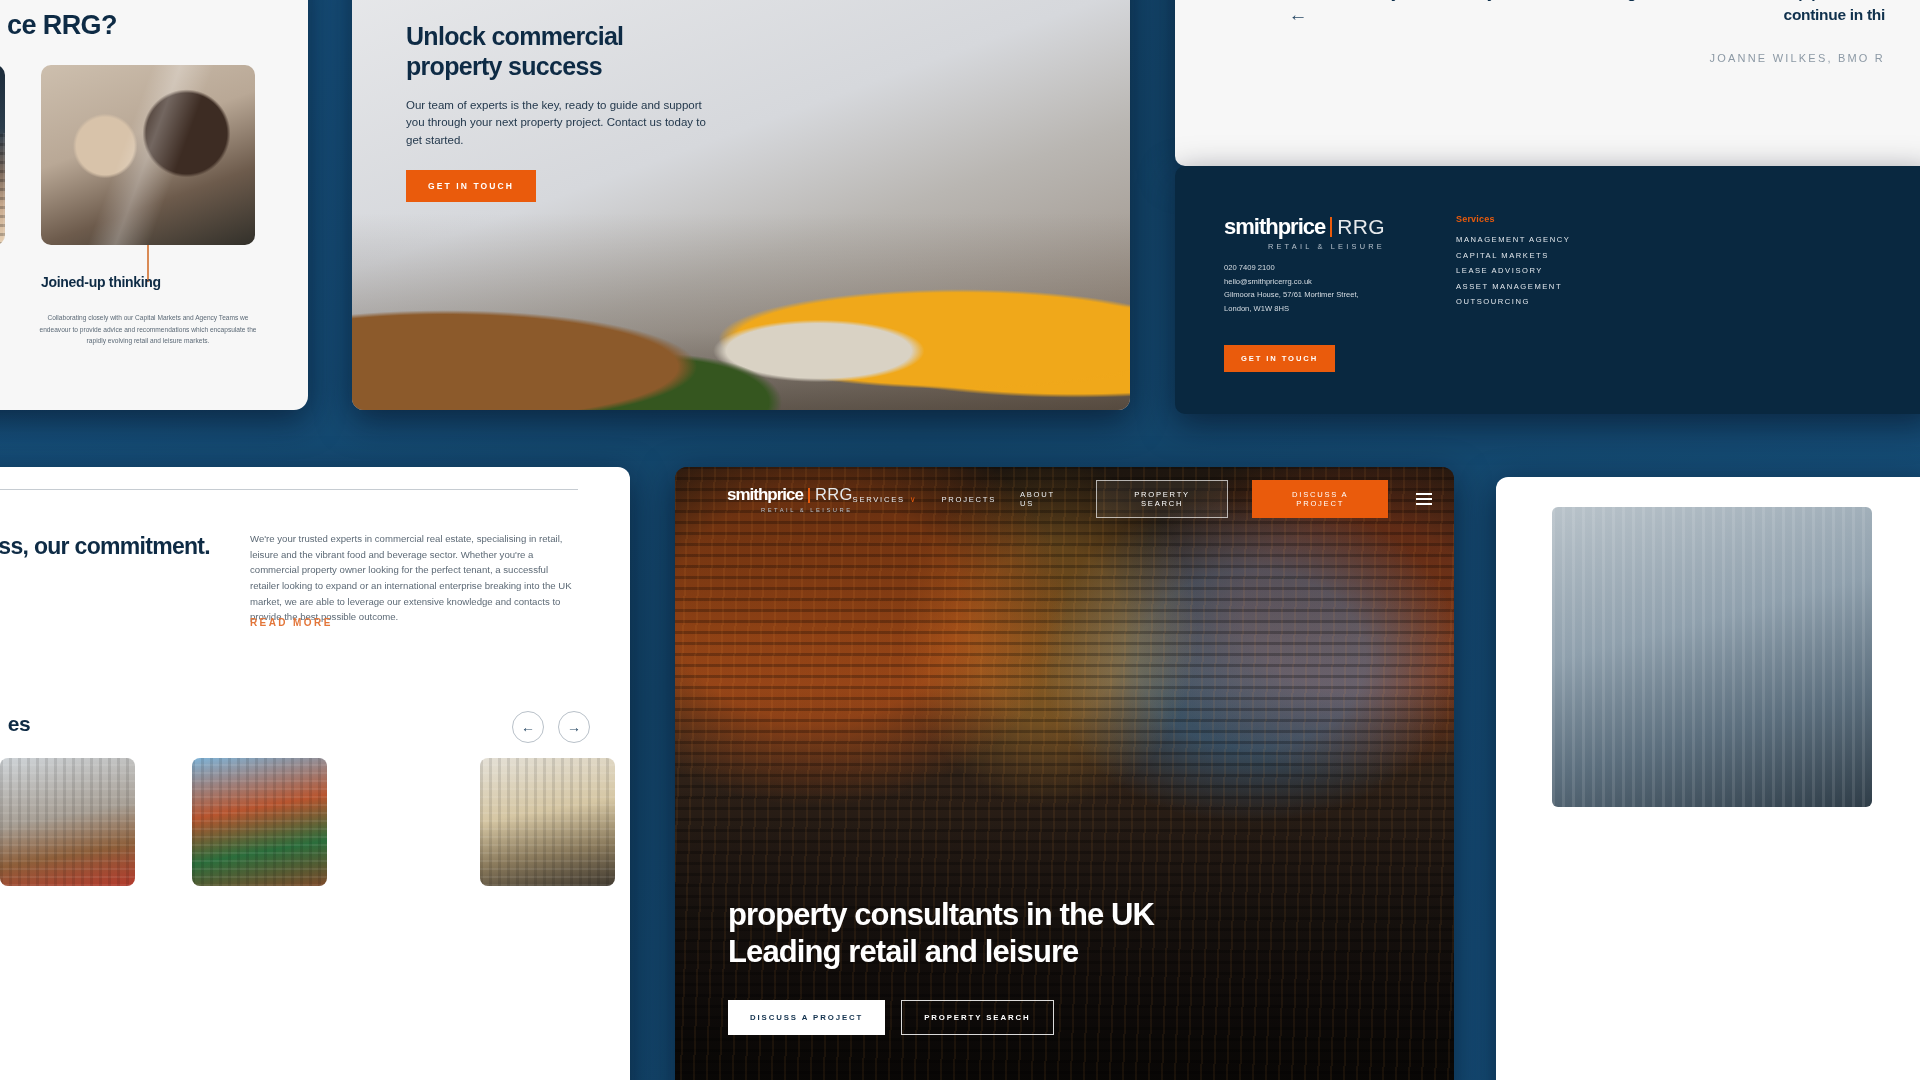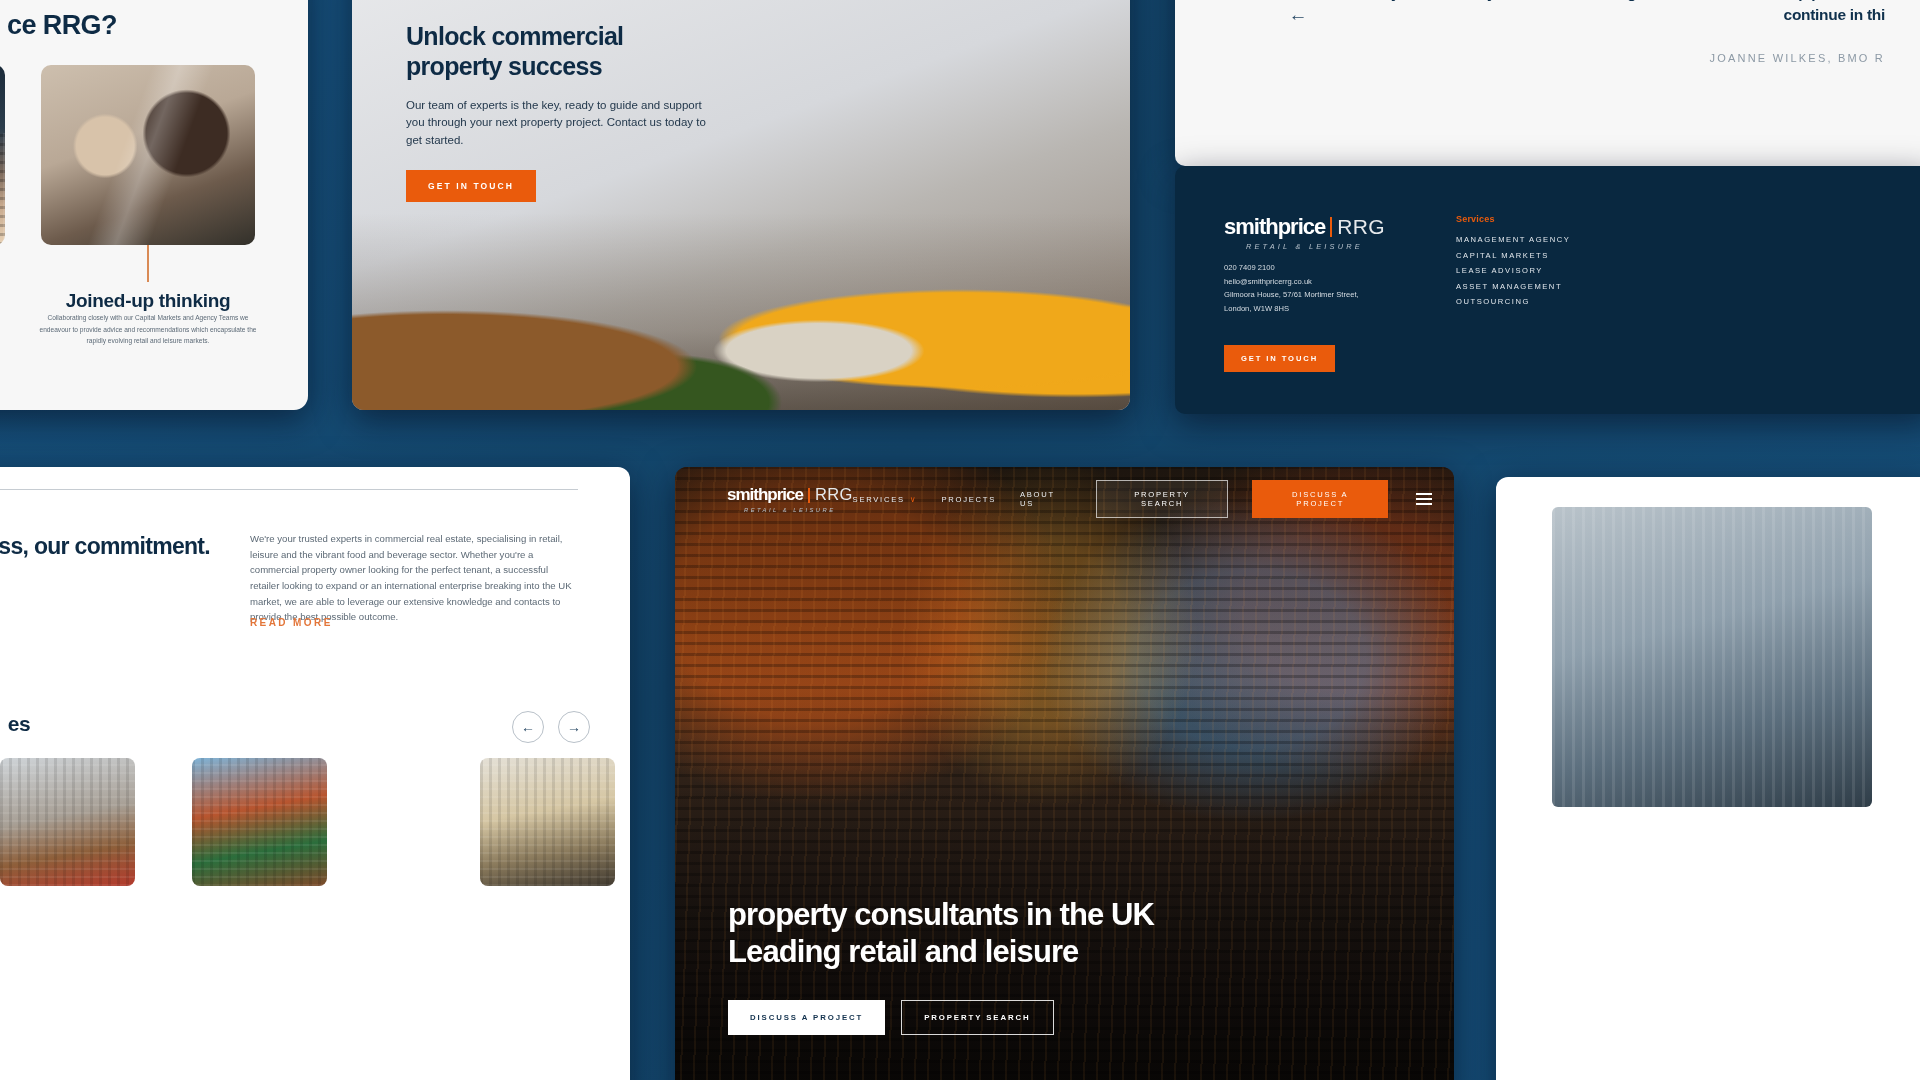--- a/index.html
+++ b/index.html
@@ -42,22 +42,22 @@
   #why-thumb-people { left:291px; top:105px; width:214px; height:180px;
       background:
         radial-gradient(circle at 30% 45%, #d8c3aa 0 16%, transparent 18%),
         radial-gradient(circle at 68% 38%, #3d2c23 0 22%, transparent 24%),
         linear-gradient(160deg,#cdbfae 0%,#b9a896 40%,#6d5b4c 70%,#32302a 100%); }
   #why-thumb-people::after{content:"";position:absolute;inset:0;
       background:linear-gradient(110deg,transparent 40%,rgba(255,255,255,.28) 50%,transparent 62%);}
 
   #why-connector { position:absolute; left:397px; top:285px; width:2px; height:37px;
                    background:#d98a55; }
-  #why-caption { position:absolute; left:291px; top:330px; width:214px;
-                 text-align:center; font-size:19px; font-weight:700;
+  #why-caption { position:absolute; left:291px; top:314px; width:214px;
+                 font-size:14px; font-weight:700;
                  letter-spacing:-.3px; color:#0e2b45; }
   #why-body { position:absolute; left:281px; top:352px; width:234px;
               text-align:center; font-size:6.6px; line-height:1.75;
               color:#5c6a77; }
 
   
   #card-unlock { left:352px; top:-60px; width:778px; height:470px;
                  border-radius:12px; background:#cfd3d8; }
   #unlock-photo { position:absolute; inset:0;
       background:
@@ -94,22 +94,22 @@
                   text-align:right; font-size:11px; letter-spacing:2.2px;
                   color:#8c99a5; }
 
   #card-footer { left:1175px; top:166px; width:760px; height:248px;
                  background:#092840; border-radius:10px; }
   #fo-logo { position:absolute; left:49px; top:48px; }
   .logo-row { display:flex; align-items:baseline; }
   .logo-main { font-size:22px; font-weight:800; letter-spacing:-1px; color:#fff; }
   .logo-bar  { width:2px; height:20px; background:#ea5b0c; margin:0 5px; align-self:center; }
   .logo-rrg  { font-size:21px; font-weight:400; letter-spacing:.3px; color:#e6e9ec; }
-  .logo-sub  { text-align:center; font-size:7.4px; letter-spacing:3.2px;
-               color:#b7c2cc; margin-top:2px;font-style:italic; }
+  .logo-sub  { text-align:right; font-size:7.4px; letter-spacing:3.2px;
+               color:#b7c2cc; margin-top:2px; }
   #fo-contact { position:absolute; left:49px; top:95px; font-size:7.6px;
                 line-height:1.78; color:#d6dde3; }
   #fo-services { position:absolute; left:281px; top:48px; }
   #fo-services-title { font-size:9px; font-weight:700; color:#ea5b0c; letter-spacing:.2px; }
   #fo-services ul { list-style:none; margin-top:11px; }
   #fo-services li { font-size:7.6px; letter-spacing:1.55px; color:#e3e8ed;
                     margin-bottom:6.5px; cursor:pointer; }
   #fo-cta { position:absolute; left:49px; top:179px; background:#ea5b0c; color:#fff;
             font-size:7.6px; letter-spacing:1.9px; font-weight:600;
             padding:9px 17px; border:none; cursor:pointer; }

